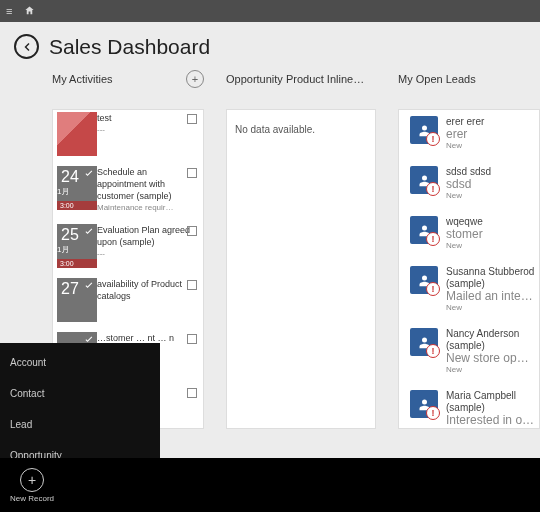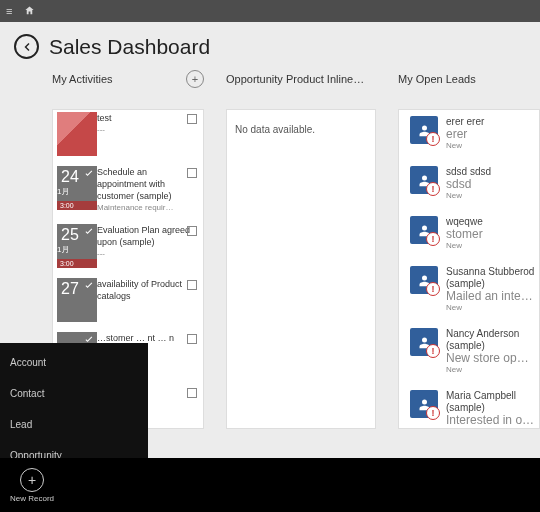--- a/index.html
+++ b/index.html
@@ -39,21 +39,21 @@
 
   .lead { display:flex; padding: 4px 4px 10px 11px; }
   .licon { width:28px; height:28px; background:#315f9b; border-radius:2px; color:#fff; display:flex; align-items:center; justify-content:center; position:relative; font-size:14px; }
   .licon::after { content:"!"; position:absolute; bottom:-2px; right:-2px; width:12px; height:12px; border-radius:50%; background:#fff; color:#c33; font-size:9px; font-weight:bold; display:flex; align-items:center; justify-content:center; border:1px solid #c33; }
   .lcopy { flex:1; padding-left:8px; font-size:10px; line-height:12px; color:#333; overflow:hidden; }
   .lcopy .ln { color:#444; }
   .lcopy .sub { color:#888; font-size:12px; white-space:nowrap; overflow:hidden; text-overflow:ellipsis; }
   .lcopy .stat { color:#888; font-size:8px; }
 
   
-  .overlay { position:absolute; left:0; bottom:0; width:148px; background:#111; color:#ccc; }
+  .overlay { position:absolute; left:0; bottom:0; width:160px; background:#111; color:#ccc; }
   .omenu { padding: 4px 0 10px 0; }
   .omenu div { padding: 10px 10px; font-size:10px; }
   .appbar { height:54px; background:#000; display:flex; align-items:center; padding-left:10px; width:540px; margin-left:0; position:relative; left:0; }
   .newrec { display:flex; flex-direction:column; align-items:center; color:#ccc; font-size:8px; }
   .pluscircle { width:24px; height:24px; border:1.5px solid #ccc; border-radius:50%; display:flex; align-items:center; justify-content:center; font-size:14px; margin-bottom:2px; color:#ccc; }
 
   .overlaywrap { position:absolute; left:0; bottom:0; }
 </style>
 </head>
 <body>

